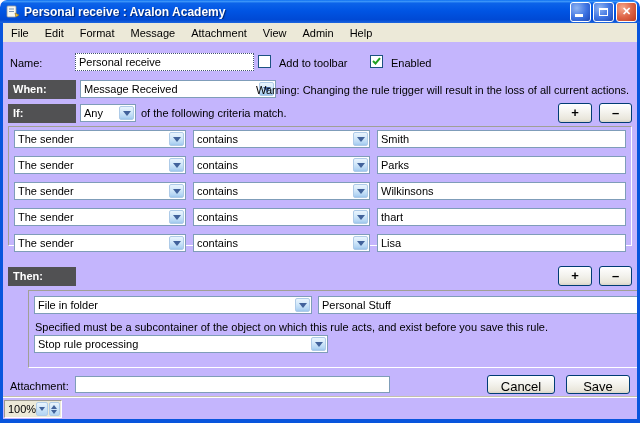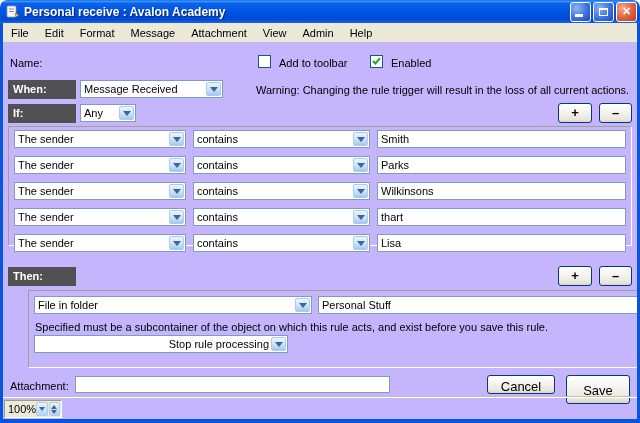--- a/index.html
+++ b/index.html
@@ -97,41 +97,43 @@
     <span class="menu-item">Edit</span>
     <span class="menu-item">Format</span>
     <span class="menu-item">Message</span>
     <span class="menu-item">Attachment</span>
     <span class="menu-item">View</span>
     <span class="menu-item">Admin</span>
     <span class="menu-item">Help</span>
   </div>
 
   <span class="lbl" style="left:10px;top:57px;">Name:</span>
+  <input class="tfield focus" style="left: 75px; top: 53px; width: 179px;" value="Personal receive">
   <span class="checkbox" style="left:258px;top:55px;"></span>
   <span class="lbl" style="left:279px;top:57px;">Add to toolbar</span>
   <span class="checkbox" style="left:370px;top:55px;">
     <svg width="9" height="9" viewBox="0 0 9 9">
         <path d="M1 4 L3.5 6.5 L8 1.2" stroke="#21A121" stroke-width="2" fill="none"></path>
       </svg>
   </span>
   <span class="lbl" style="left:391px;top:57px;text-align:center;">Enabled</span>
 
   <span class="seclabel" style="top:80px;">When:</span>
-  <span class="combo" style="left:80px;top:80px;width:143px;">
+  <span class="combo" style="left:80px;top:80px;width:196px;">
     <span>Message Received</span>
     <span class="arrow"></span>
   </span>
   <span class="lbl" style="left:256px;top:84px;">Warning:  Changing the rule trigger will result in the loss of all current actions.</span>
 
   <span class="seclabel" style="top:104px;">If:</span>
   <span class="combo" style="left:80px;top:104px;width:56px;">
     <span>Any</span>
     <span class="arrow"></span>
   </span>
+  <span class="lbl" style="left:141px;top:107px;">of the following criteria match.</span>
   <button class="btn pm" style="left:558px;top:103px;width:34px;height:20px;">+</button>
   <button class="btn pm" style="left:599px;top:103px;width:33px;height:20px;">–</button>
 
   <div class="panel" style="top:126px;height:120px;">
 
     <span class="combo" style="left:5px;top:3px;width:172px;">
       <span>The sender</span><span class="arrow"></span></span>
     <span class="combo" style="left:184px;top:3px;width:177px;">
       <span>contains</span><span class="arrow"></span></span>
     <input class="tfield" style="left: 368px; top: 3px; width: 249px;" value="Smith">
@@ -163,28 +165,28 @@
 
   <span class="seclabel" style="top:267px;">Then:</span>
   <button class="btn pm" style="left:558px;top:266px;width:34px;height:20px;">+</button>
   <button class="btn pm" style="left:599px;top:266px;width:33px;height:20px;">–</button>
 
   <div class="panel" style="top:290px;height:78px;margin-left:20px;">
     <span class="combo" style="left:5px;top:5px;width:278px;">
       <span>File in folder</span><span class="arrow"></span></span>
     <input class="tfield" style="left: 289px; top: 5px; width: 328px;" value="Personal Stuff">
     <span class="note" style="left:6px;top:30px;">Specified must be a subcontainer of the object on which this rule acts, and  exist before you save this rule.</span>
-    <span class="combo" style="left:5px;top:44px;width:254px;text-align:right;">
+    <span class="combo" style="left:5px;top:44px;width:294px;">
       <span>Stop rule processing</span><span class="arrow"></span></span>
   </div>
 
   <span class="lbl" style="left:10px;top:380px;">Attachment:</span>
   <input class="tfield" style="left: 75px; top: 376px; width: 315px; height: 17px;" value="">
   <button class="btn" style="left:487px;top:375px;width:68px;height:19px;">Cancel</button>
-  <button class="btn" style="left:566px;top:375px;width:64px;height:29px;">Save</button>
+  <button class="btn" style="left:566px;top:375px;width:64px;height:19px;">Save</button>
 
   <div class="groove"></div>
   <div class="zoombox">
     <span class="ztext">100%</span>
     <span class="zbtn">
         <span class="dn"></span>
       </span>
     <span class="zbtn">
       <span class="spin-up"></span>
       <span class="spin-dn"></span>

